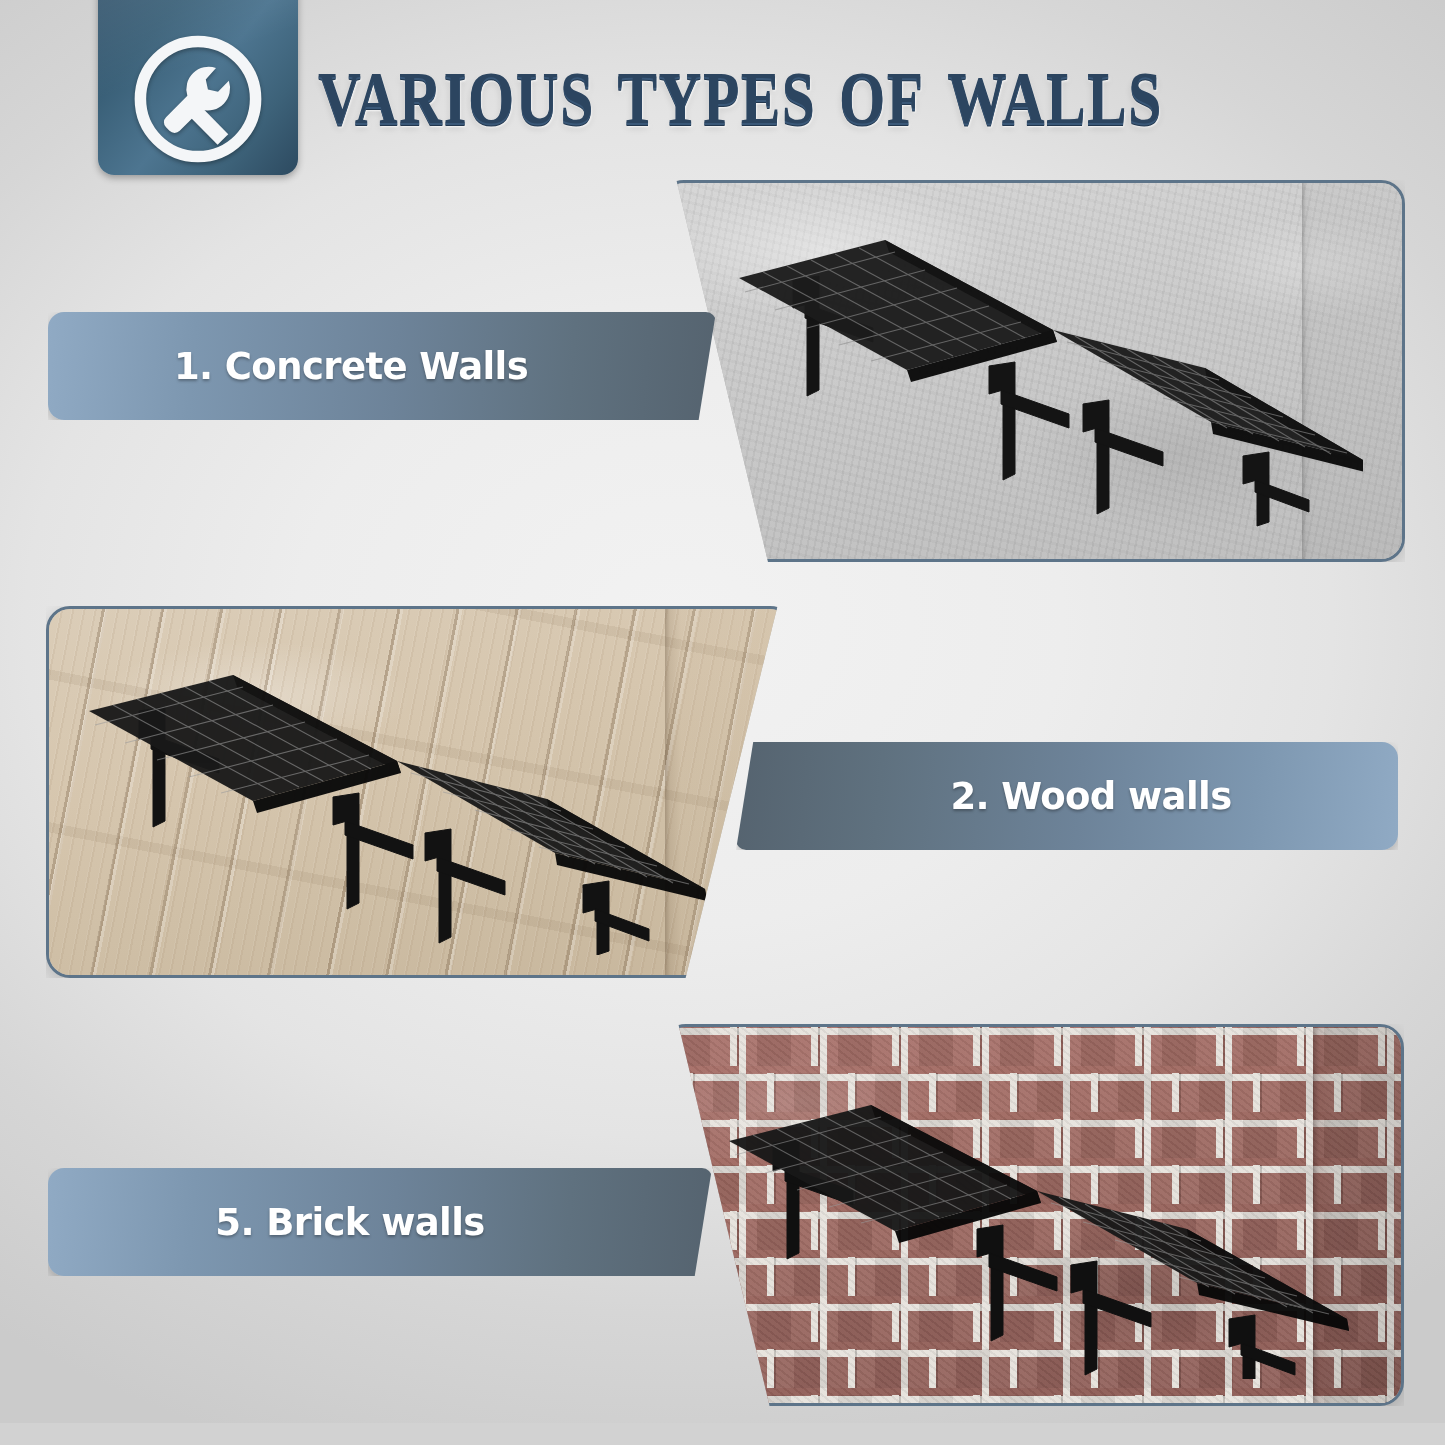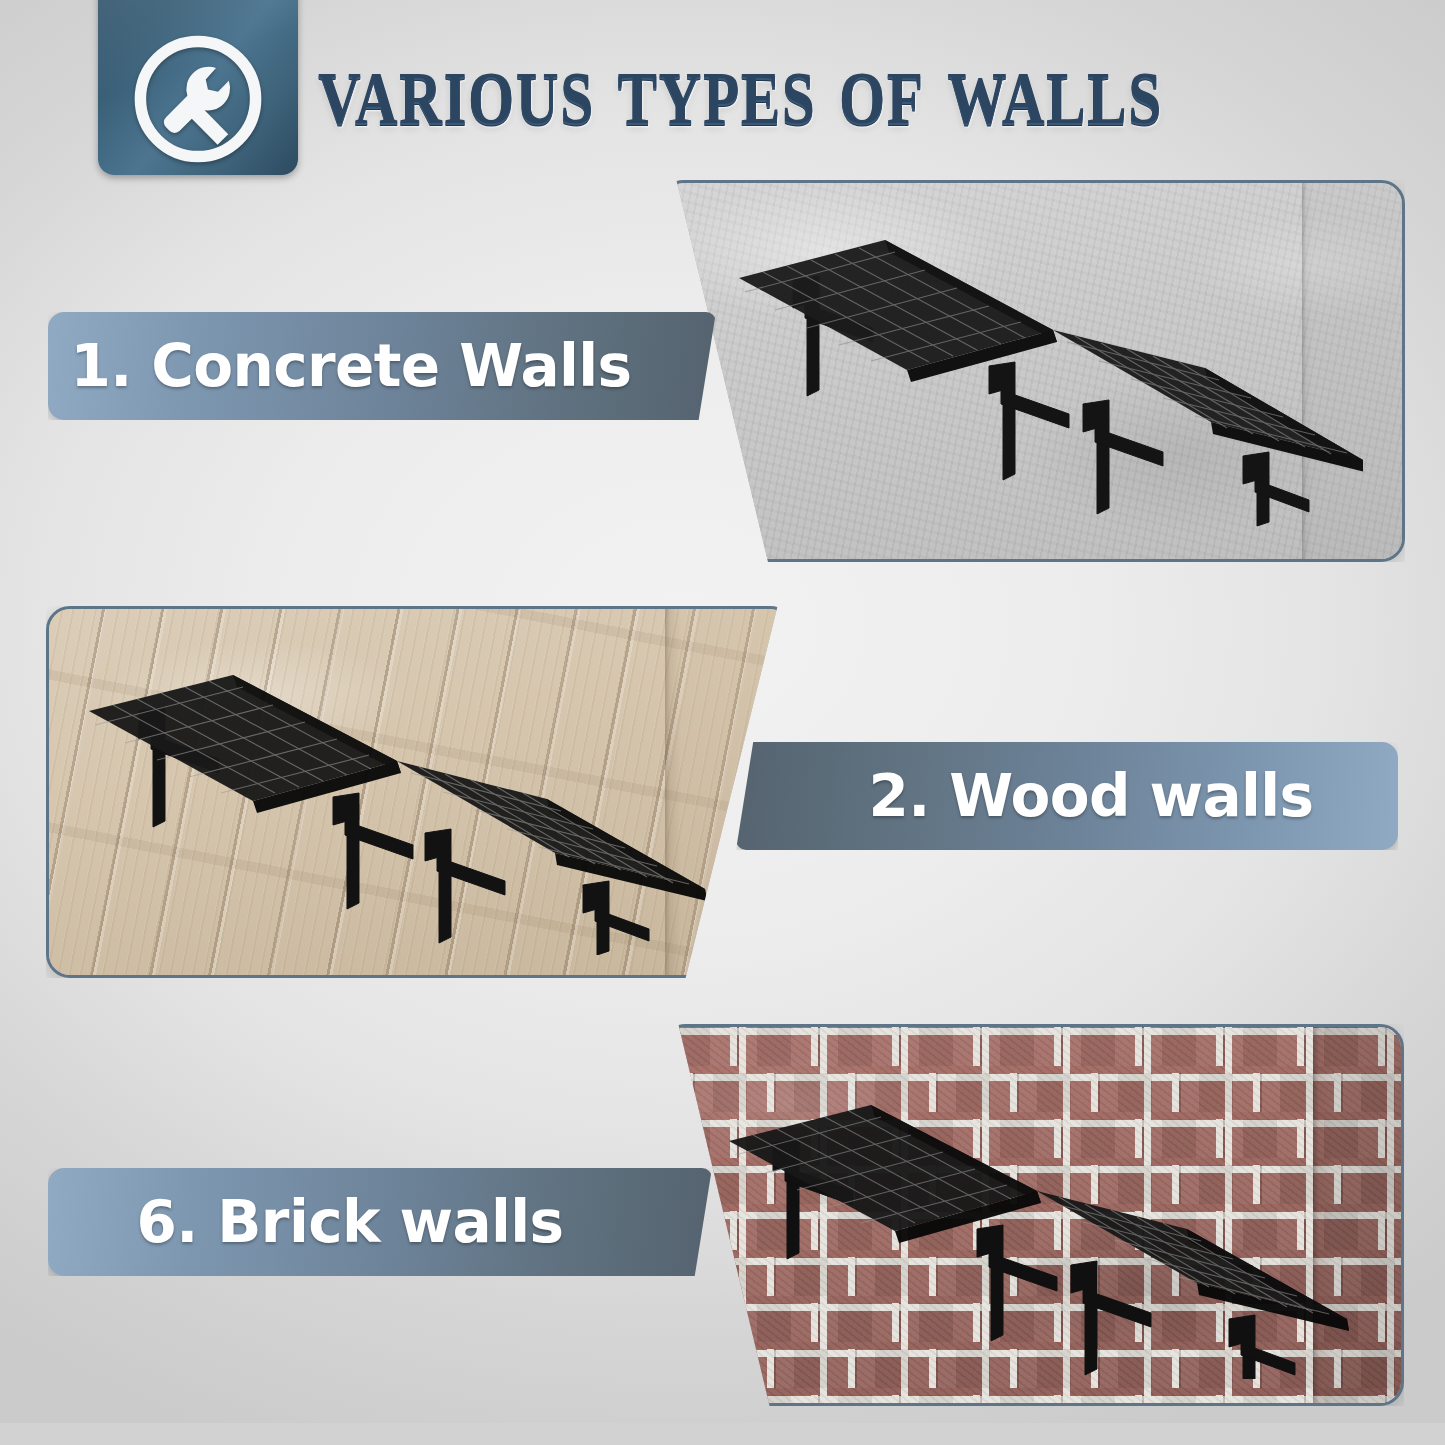--- a/index.html
+++ b/index.html
@@ -209,21 +209,21 @@
   .banner-rl {  
     background: linear-gradient(95deg, #55636f 0%, #5f717f 22%, #6d8399 52%, #7d97b0 78%, #90aac4 100%);
     border-radius: 10px 16px 16px 10px;
     clip-path: polygon(2.6% 0%, 100% 0%, 100% 100%, 0% 100%);
   }
   .banner-label {
     width: 100%;
     text-align: center;
     font-family: "DejaVu Sans", "Liberation Sans", sans-serif;
     font-weight: bold;
-    font-size: 58px;
+    font-size: 37px;
     letter-spacing: -0.6px;
     color: #ffffff;
     text-shadow: 0 2px 3px rgba(0,0,0,0.30);
     white-space: nowrap;
   }
   .banner-1 .banner-label { padding-right: 62px; }
   .banner-2 .banner-label { padding-left: 48px; }
   .banner-3 .banner-label { padding-right: 60px; }
 </style>
 </head>
@@ -406,16 +406,16 @@
         <line x1="330" y1="124" x2="480" y2="162"></line>
           <line x1="362" y1="143" x2="512" y2="180"></line>
         <line x1="394" y1="161" x2="544" y2="199"></line>
           <line x1="426" y1="180" x2="576" y2="217"></line>
         <line x1="458" y1="198" x2="608" y2="235"></line>
       </g>
     </svg>
   </div>
 
   <div class="banner banner-lr banner-3" style="left:48px; top:1168px; width:664px;">
-    <div class="banner-label">6. Brick walls</div>
+    <div class="banner-label">5. Brick walls</div>
   </div>
 
 </div>
 
 </body></html>

